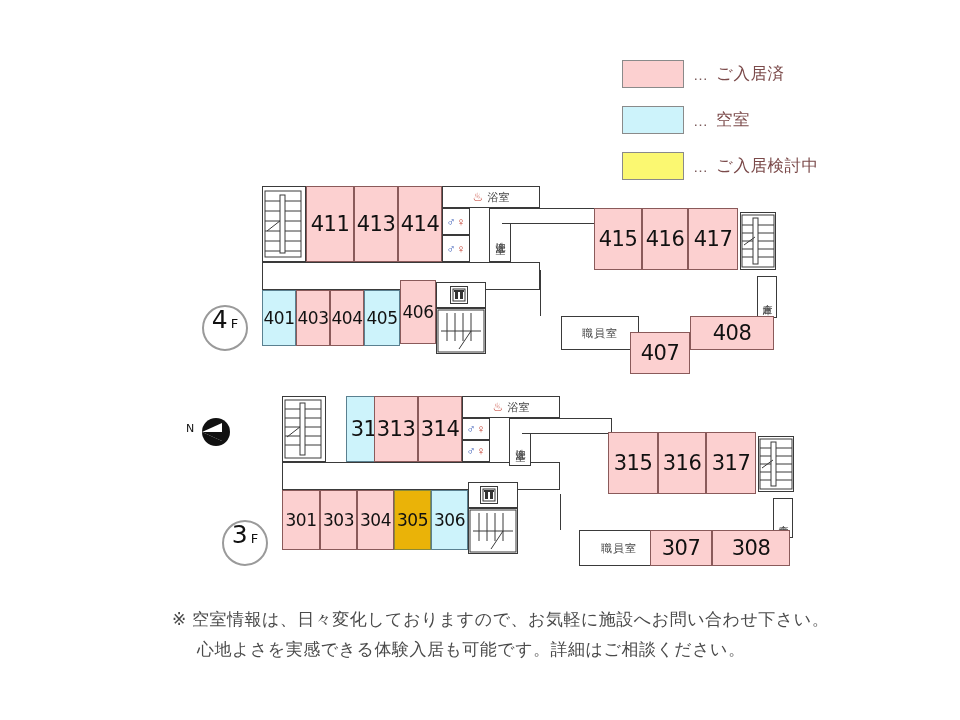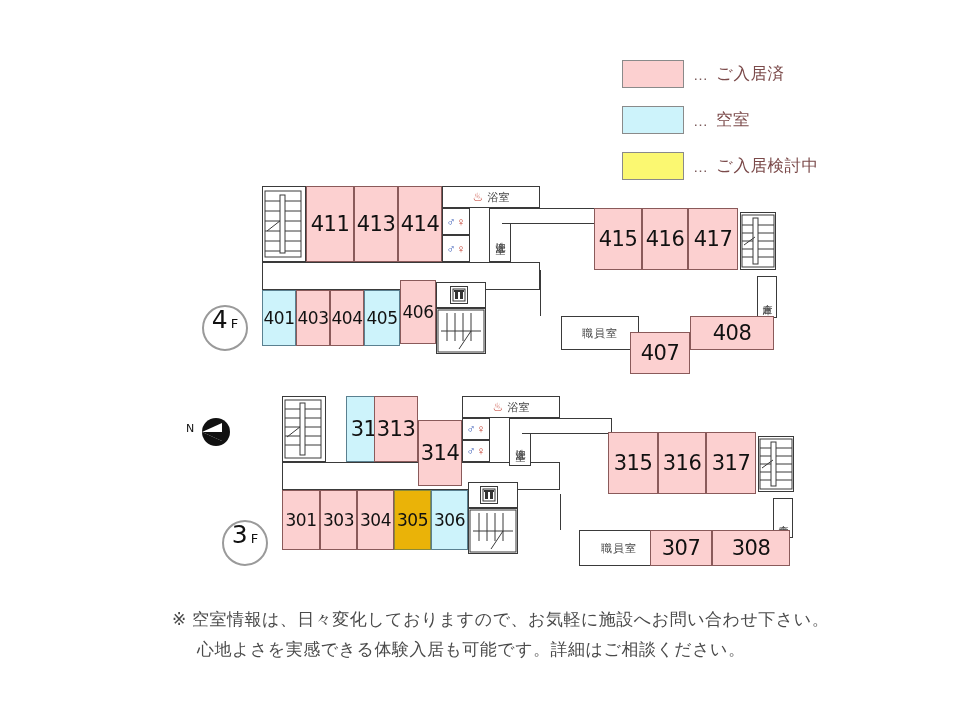--- a/index.html
+++ b/index.html
@@ -367,21 +367,21 @@
         <rect x="17" y="6" width="5" height="52" fill="#fff" stroke="#3a3a3a"></rect>
       </svg>
     </div>
 
     <div class="room vacant rm-big" style="left:326px; top:186px; width:48px; height:66px;margin-left:20px;">
       <span>311</span>
     </div>
     <div class="room occupied rm-big" style="left:374px; top:186px; width:44px; height:66px;">
       <span>313</span>
     </div>
-    <div class="room occupied rm-big" style="left:418px; top:186px; width:44px; height:66px;margin-top:24px;">
+    <div class="room occupied rm-big" style="left:418px; top:186px; width:44px; height:66px;">
       <span>314</span>
     </div>
 
     <div class="bath-head" style="left:462px; top:186px; width:98px; height:22px;">
       <span style="color:#c0392b; font-size:12px;">♨</span>
       <span>浴室</span>
     </div>
     <div class="wc" style="left:462px; top:208px; width:28px; height:22px;">
       <span style="color:#2b4fb0; font-size:12px;">♂</span>
       <span style="color:#c0392b; font-size:12px;">♀</span>

